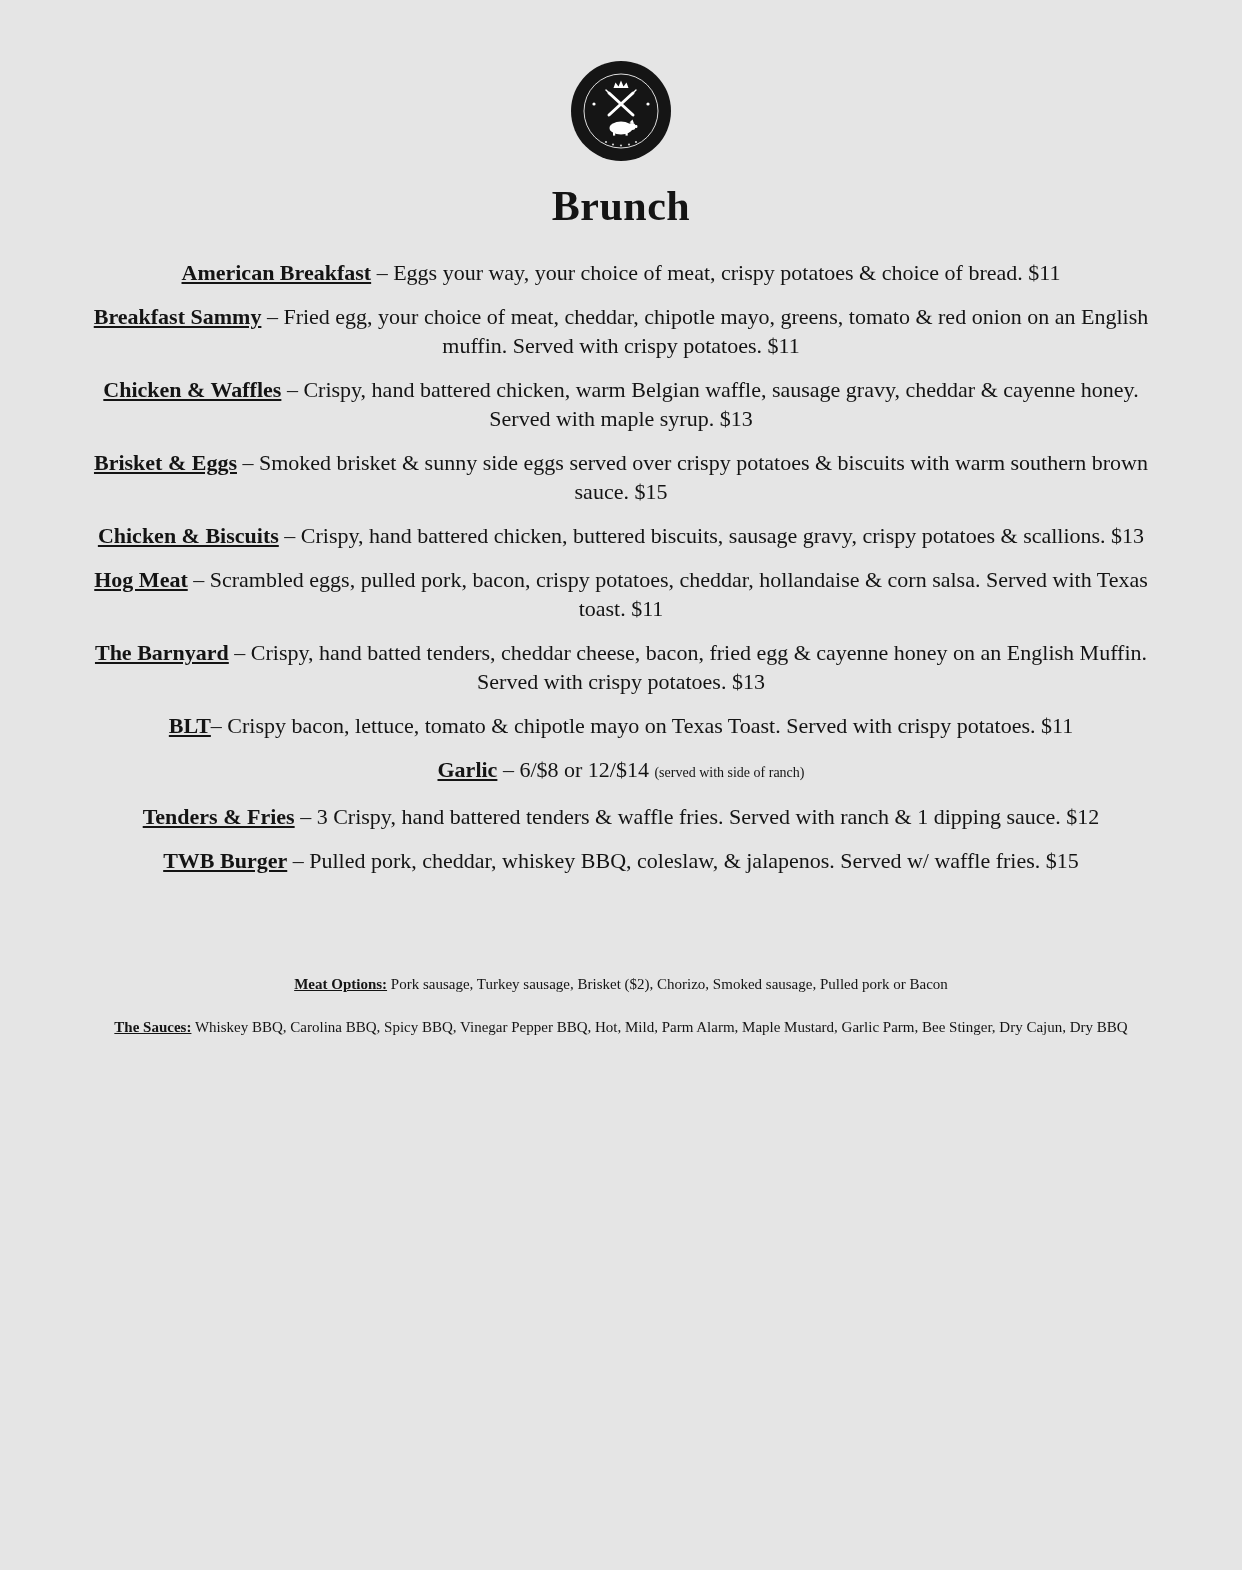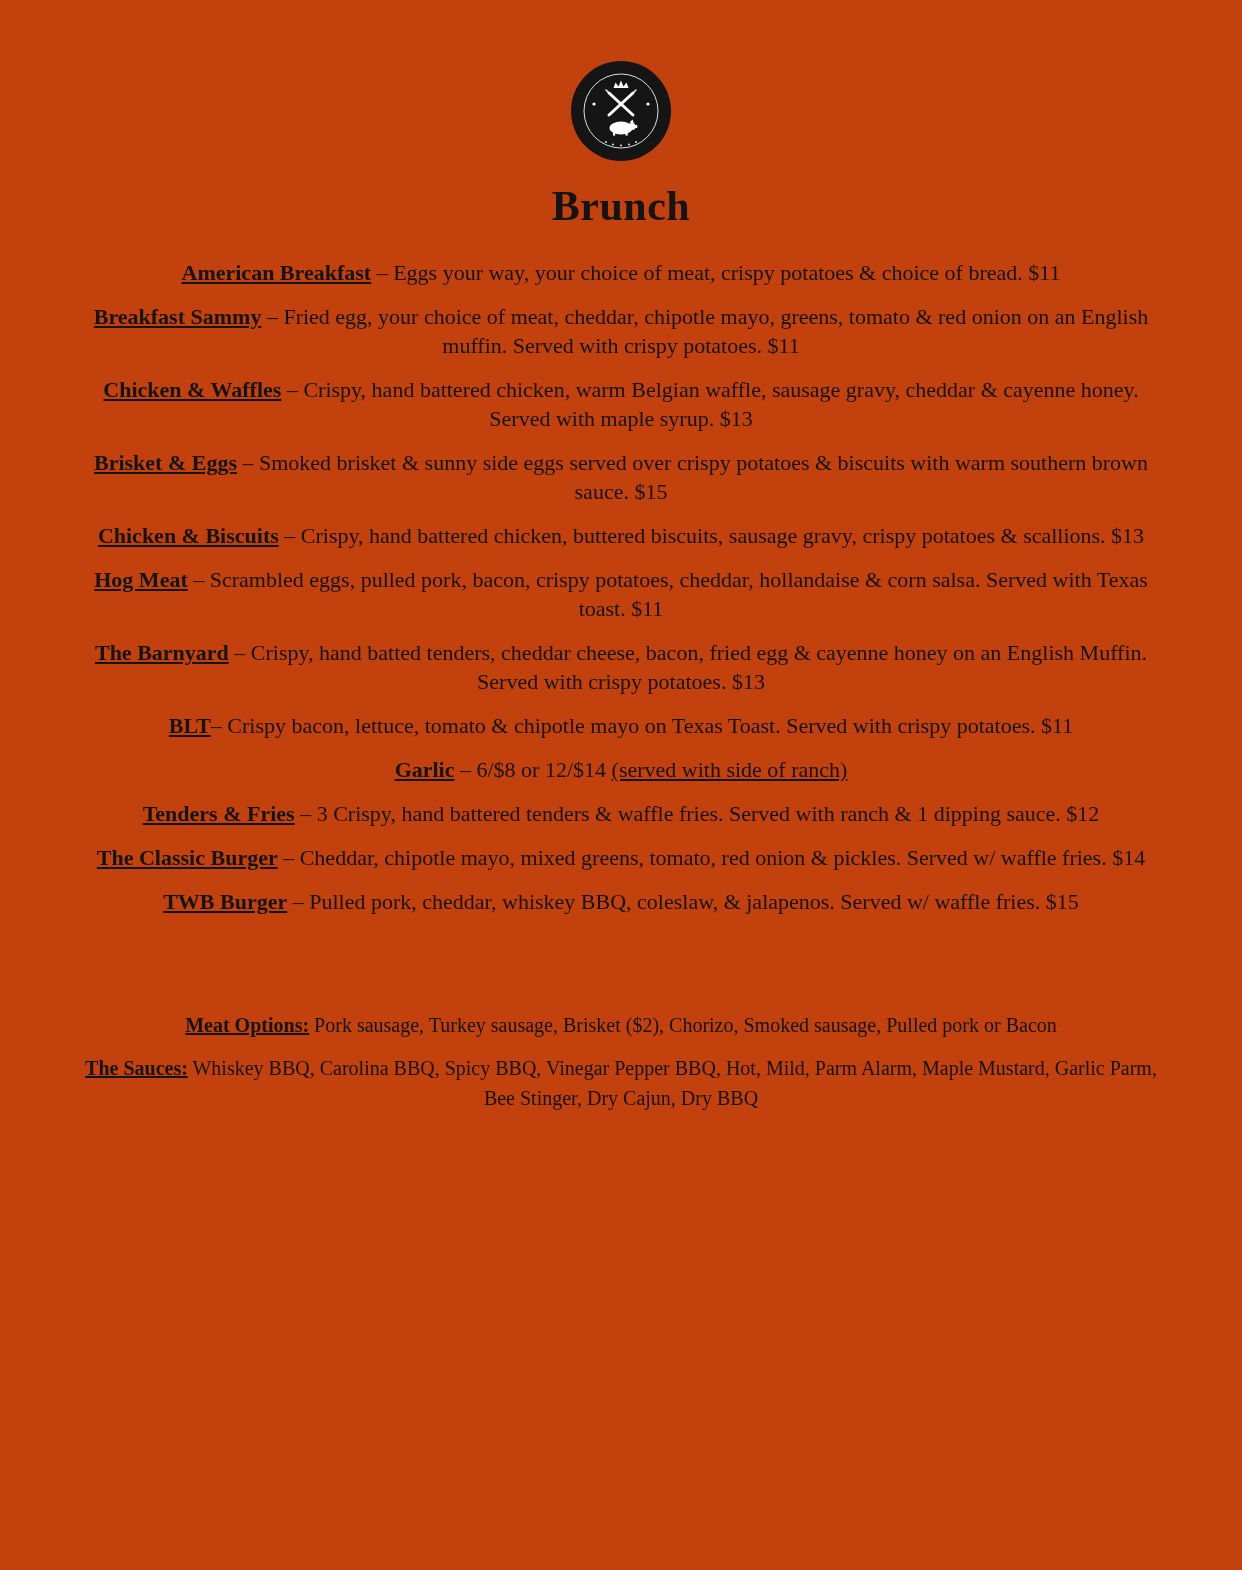--- a/index.html
+++ b/index.html
@@ -5,21 +5,21 @@
   html, body {
     margin: 0;
     padding: 0;
     background: #ffffff;
   }
   .page {
     position: relative;
     width: 1242px;
     min-height: 1570px;
     margin: 0 auto;
-    background: #c2410c;
+    background: #e5e5e5;
     box-sizing: border-box;
     padding-top: 58px;
     font-family: "Liberation Serif", "DejaVu Serif", serif;
     color: #141414;
   }
   .logo-wrap {
     text-align: center;
     line-height: 0;
   }
   .title {
@@ -37,31 +37,30 @@
     margin: 0 auto 15px auto;
     text-align: center;
     font-size: 22px;
     line-height: 29px;
   }
   .item-name {
     font-weight: bold;
     text-decoration: underline;
   }
   .item-note {
-    font-size: 22px;
-    text-decoration: underline;
+    font-size: 14px;
   }
   .info {
     margin-top: 94px;
   }
   .info-section {
     max-width: 1100px;
     margin: 0 auto 13px auto;
     text-align: center;
-    font-size: 20px;
+    font-size: 15px;
     line-height: 30px;
   }
   .info-label {
     font-weight: bold;
     text-decoration: underline;
   }
 </style>
 </head>
 <body>
 
@@ -111,21 +110,20 @@
       <p class="menu-item"><span class="item-name">American Breakfast</span> <span class="item-desc">– Eggs your way, your choice of meat, crispy potatoes &amp; choice of bread. $11</span></p>
       <p class="menu-item"><span class="item-name">Breakfast Sammy</span> <span class="item-desc">– Fried egg, your choice of meat, cheddar, chipotle mayo, greens, tomato &amp; red onion on an English muffin. Served with crispy potatoes. $11</span></p>
       <p class="menu-item"><span class="item-name">Chicken &amp; Waffles</span> <span class="item-desc">– Crispy, hand battered chicken, warm Belgian waffle, sausage gravy, cheddar &amp; cayenne honey. Served with maple syrup. $13</span></p>
       <p class="menu-item"><span class="item-name">Brisket &amp; Eggs</span> <span class="item-desc">– Smoked brisket &amp; sunny side eggs served over crispy potatoes &amp; biscuits with warm southern brown sauce. $15</span></p>
       <p class="menu-item"><span class="item-name">Chicken &amp; Biscuits</span> <span class="item-desc">– Crispy, hand battered chicken, buttered biscuits, sausage gravy, crispy potatoes &amp; scallions. $13</span></p>
       <p class="menu-item"><span class="item-name">Hog Meat</span> <span class="item-desc">– Scrambled eggs, pulled pork, bacon, crispy potatoes, cheddar, hollandaise &amp; corn salsa. Served with Texas toast. $11</span></p>
       <p class="menu-item"><span class="item-name">The Barnyard</span> <span class="item-desc">– Crispy, hand batted tenders, cheddar cheese, bacon, fried egg &amp; cayenne honey on an English Muffin. Served with crispy potatoes. $13</span></p>
       <p class="menu-item"><span class="item-name">BLT</span><span class="item-desc">– Crispy bacon, lettuce, tomato &amp; chipotle mayo on Texas Toast. Served with crispy potatoes. $11</span></p>
       <p class="menu-item"><span class="item-name">Garlic</span> <span class="item-desc">– 6/$8 or 12/$14</span> <span class="item-note">(served with side of ranch)</span></p>
       <p class="menu-item"><span class="item-name">Tenders &amp; Fries</span> <span class="item-desc">– 3 Crispy, hand battered tenders &amp; waffle fries. Served with ranch &amp; 1 dipping sauce. $12</span></p>
-      <p class="menu-item"><span class="item-name">The Classic Burger</span> <span class="item-desc">– Cheddar, chipotle mayo, mixed greens, tomato, red onion &amp; pickles. Served w/ waffle fries. $14</span></p>
       <p class="menu-item"><span class="item-name">TWB Burger</span> <span class="item-desc">– Pulled pork, cheddar, whiskey BBQ, coleslaw, &amp; jalapenos. Served w/ waffle fries. $15</span></p>
     </div>
 
   <div class="info">
       <p class="info-section"><span class="info-label">Meat Options:</span> <span class="info-text">Pork sausage, Turkey sausage, Brisket ($2), Chorizo, Smoked sausage, Pulled pork or Bacon</span></p>
       <p class="info-section"><span class="info-label">The Sauces:</span> <span class="info-text">Whiskey BBQ, Carolina BBQ, Spicy BBQ, Vinegar Pepper BBQ, Hot, Mild, Parm Alarm, Maple Mustard, Garlic Parm, Bee Stinger, Dry Cajun, Dry BBQ</span></p>
     </div>
 
 </div>
 

